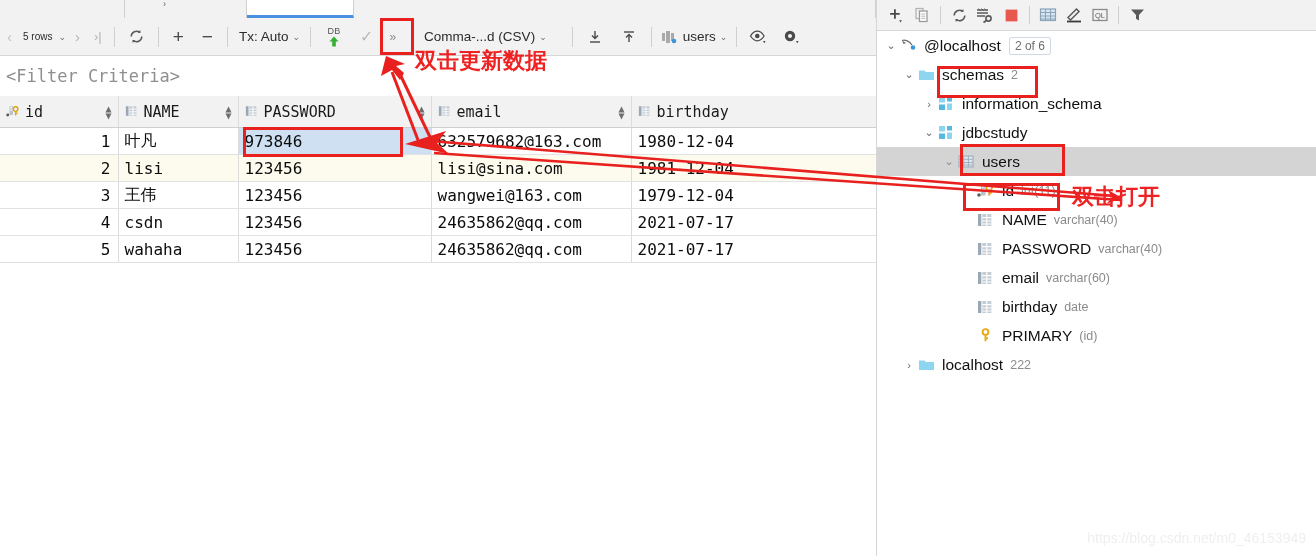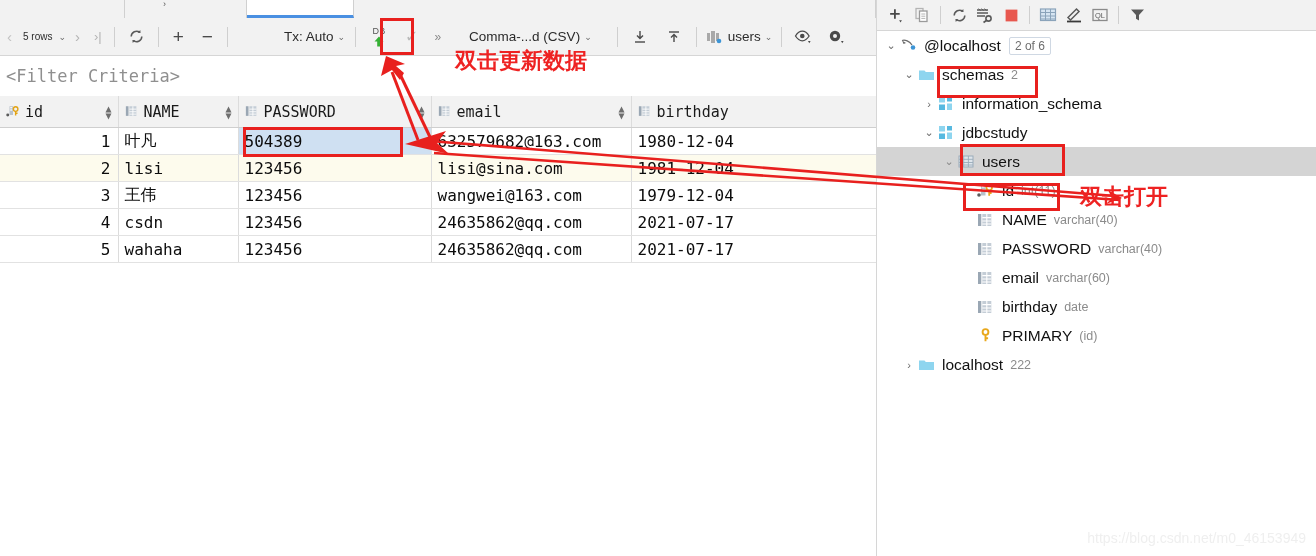--- a/index.html
+++ b/index.html
@@ -91,21 +91,21 @@
   .twist{width:16px;text-align:center;color:#6d6d6d;font-size:11px;flex:0 0 16px;}
   .tlabel{margin-left:7px;}
   .tmeta{margin-left:7px;font-size:12.5px;color:#8b8b8b;}
   .badge{margin-left:8px;font-size:12px;color:#6e6e6e;border:1px solid #cfd8e3;
          border-radius:2px;padding:1px 5px;background:#fff;}
   .ticon{width:18px;height:16px;display:flex;align-items:center;justify-content:center;flex:0 0 18px;}
 
   
   .overlay{position:absolute;left:0;top:0;width:1316px;height:556px;pointer-events:none;}
   .ann-text{position:absolute;color:#ee2222;font-size:22px;font-weight:bold;white-space:nowrap;
-            font-family:"DejaVu Sans","Liberation Sans",sans-serif;margin-left:40px;}
+            font-family:"DejaVu Sans","Liberation Sans",sans-serif;}
   .ann-box{position:absolute;border:3px solid #e8201e;box-sizing:border-box;}
 
   .watermark{position:absolute;right:10px;bottom:10px;color:#efefef;font-size:14px;
              font-family:"Liberation Sans",sans-serif;}
 </style>
 </head>
 <body>
 
 <div class="app">
 
@@ -132,21 +132,21 @@
         <svg width="17" height="17" viewBox="0 0 16 16">
           <path d="M3 8a5 5 0 0 1 8.2-3.8M13 8a5 5 0 0 1-8.2 3.8" fill="none" stroke="#5a5a5a" stroke-width="1.4"></path>
           <path d="M11.6 1.8l.2 2.8-2.8-.2z" fill="#5a5a5a"></path>
           <path d="M4.4 14.2l-.2-2.8 2.8.2z" fill="#5a5a5a"></path>
         </svg>
       </div>
       <div class="tb-sep"></div>
       <div class="tb-btn plusminus">+</div>
       <div class="tb-btn plusminus">−</div>
       <div class="tb-sep"></div>
-      <div class="tb-btn" style="padding:0 2px;margin-left:45px;">
+      <div class="tb-btn" style="padding:0 2px;">
         <span class="tx-label">Tx: Auto</span>
         <span class="chev">⌄</span>
       </div>
       <div class="tb-sep" style="margin-left:8px;"></div>
       <div class="tb-btn" style="padding:0 5px;align-items:center;">
         <div class="dbup">
           <span class="db-txt">DB</span>
           <svg width="12" height="11" viewBox="0 0 12 11">
             <path d="M6 0.5 L10.5 5.5 L7.8 5.5 L7.8 10.5 L4.2 10.5 L4.2 5.5 L1.5 5.5 Z" fill="#35b035"></path>
           </svg>
@@ -272,21 +272,21 @@
                 </svg>
                 <span class="lbl">birthday</span>
               </div>
             </th>
           </tr>
         </thead>
         <tbody>
           <tr>
             <td class="c-id">1</td>
             <td>叶凡</td>
-            <td class="sel">504389</td>
+            <td class="sel">973846</td>
             <td>632579682@163.com</td>
             <td style="border-right:none;">1980-12-04</td>
           </tr>
           <tr class="alt">
             <td class="c-id">2</td>
             <td>lisi</td>
             <td class="sel2">123456</td>
             <td>lisi@sina.com</td>
             <td style="border-right:none;">1981-12-04</td>
           </tr>
@@ -555,16 +555,16 @@
       <path d="M1122 198 L1108 190 L1112 198 L1106 204 Z" fill="#e8201e"></path>
     </svg>
 
     <div class="ann-box" style="left:380px;top:18px;width:34px;height:37px;"></div>
     <div class="ann-box" style="left:243px;top:127px;width:160px;height:30px;"></div>
     <div class="ann-box" style="left:937px;top:66px;width:101px;height:32px;"></div>
     <div class="ann-box" style="left:960px;top:144px;width:105px;height:32px;"></div>
     <div class="ann-box" style="left:963px;top:183px;width:97px;height:28px;"></div>
 
     <div class="ann-text" style="left:415px;top:46px;">双击更新数据</div>
-    <div class="ann-text" style="left:1040px;top:182px;">双击打开</div>
+    <div class="ann-text" style="left:1072px;top:182px;">双击打开</div>
   </div>
 
 </div>
 
 </body></html>

